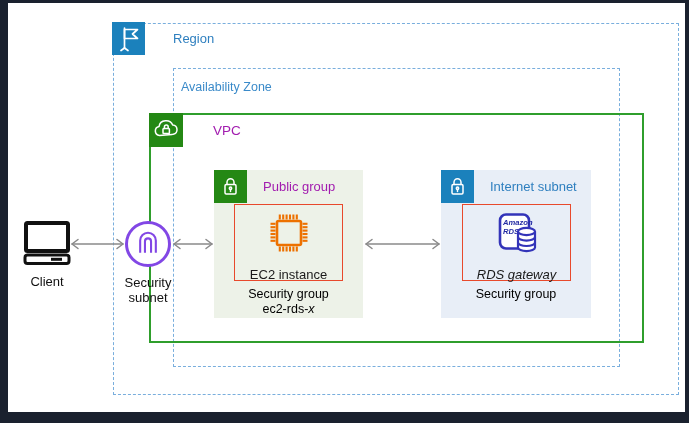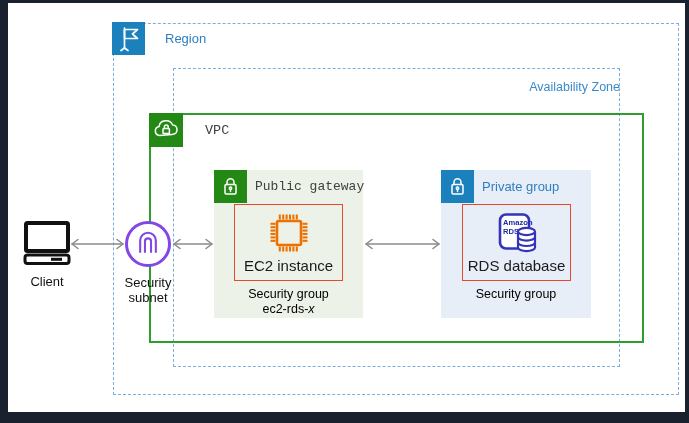--- a/index.html
+++ b/index.html
@@ -5,47 +5,47 @@
   html,body{margin:0;padding:0;}
   .screen{position:relative;width:689px;height:423px;background:#1a212e;overflow:hidden;
           font-family:"Liberation Sans","DejaVu Sans",sans-serif;}
   .canvas{position:absolute;left:8px;top:3px;width:677px;height:409px;background:#ffffff;}
   .abs{position:absolute;}
   .dashed{border:1.6px dashed #79aedd;box-sizing:border-box;}
   .vpc-box{border:2px solid #2f9e2c;box-sizing:border-box;}
   .badge{width:33px;height:33px;display:flex;align-items:center;justify-content:center;}
   .badge.green{background:#248814;}
   .badge.blue{background:#1b81bc;}
-  .lbl{font-size:13px;white-space:nowrap;}
+  .lbl{font-size:13px;white-space:nowrap;margin-left:8px;}
   .lbl.blue{color:#2e7fbf;}
-  .lbl.green{color:#404040;font-family:Liberation Mono, monospace;}
+  .lbl.green{color:#a21caf;}
   .lbl.az{color:#3a8ac9;font-size:12.5px;}
   .subnet{box-sizing:border-box;}
   .subnet.public{background:#edf2e8;}
   .subnet.private{background:#e8eef7;}
   .sg-box{border:1.5px solid #e8492c;box-sizing:border-box;display:flex;flex-direction:column;
           align-items:center;justify-content:flex-start;padding-top:5px;}
-  .node-label{font-size:15px;color:#1a1a1a;margin-top:1px;}
+  .node-label{font-size:13px;color:#1a1a1a;margin-top:11px;}
   .sg-caption{width:100%;text-align:center;color:#000000;font-size:12.5px;line-height:14.5px;}
   .igw-circle{width:46px;height:46px;border-radius:50%;background:#ffffff;border:3px solid #8247e5;
               box-sizing:border-box;display:flex;align-items:center;justify-content:center;}
   .client-wrap{display:flex;flex-direction:column;align-items:center;}
   .black-lbl{font-size:13px;color:#111111;text-align:center;line-height:15px;}
   svg{display:block;}
 </style>
 </head>
 <body>
 
 <div class="screen">
  <div class="canvas">
 
   <div class="abs dashed" style="left:105px;top:20px;width:566px;height:372px;"></div>
 
   <div class="abs dashed" style="left:165px;top:65px;width:447px;height:299px;"></div>
-  <div class="abs lbl az" style="left:165px;top:77px;width:447px;text-align:right;">Availability Zone</div>
+  <div class="abs lbl az" style="left:165px;top:77px;width:447px;text-align:left;">Availability Zone</div>
 
   <div class="abs vpc-box" style="left:141px;top:110px;width:495px;height:230px;"></div>
 
   <div class="abs badge blue" style="left:104px;top:19px;">
     <svg width="33" height="33" viewBox="0 0 33 33">
       <g stroke="#ffffff" stroke-width="1.7" fill="none" stroke-linecap="round" stroke-linejoin="round">
         <line x1="12.5" y1="6" x2="12.5" y2="26"></line>
         <line x1="9" y1="28.5" x2="12.5" y2="26"></line>
         <line x1="16" y1="28.5" x2="12.5" y2="26"></line>
         <path d="M 12.5,7.5 H 25.5 L 20.5,12 L 25.5,16.5 H 12.5 Z"></path>
@@ -69,21 +69,21 @@
   <div class="abs badge green" style="left:206px;top:167px;">
     <svg width="33" height="33" viewBox="0 0 33 33">
       <g stroke="#ffffff" stroke-width="1.5" fill="none" stroke-linecap="round" stroke-linejoin="round">
         <rect x="11" y="14.5" width="11" height="9.5" rx="1.2"></rect>
         <path d="M 13,14.5 v -2.3 a 3.5,3.5 0 0 1 7,0 v 2.3"></path>
         <circle cx="16.5" cy="18.3" r="1.2"></circle>
         <line x1="16.5" y1="19.5" x2="16.5" y2="21.5"></line>
       </g>
     </svg>
   </div>
-  <div class="abs lbl green" style="left:247px;top:176px;">Public gateway</div>
+  <div class="abs lbl green" style="left:247px;top:176px;">Public group</div>
 
   <div class="abs sg-box" style="left:226px;top:201px;width:109px;height:77px;">
     <span>
       <svg width="46" height="46" viewBox="0 0 46 46">
         <g stroke="#ed7100" fill="none">
           <rect x="11" y="11" width="24" height="24" rx="1.5" stroke-width="2.6"></rect>
           <g stroke-width="2.1">
             <line x1="13.8" y1="4.5" x2="13.8" y2="9.5"></line>
                 <line x1="17.2" y1="4.5" x2="17.2" y2="9.5"></line>
             <line x1="20.6" y1="4.5" x2="20.6" y2="9.5"></line>
@@ -123,37 +123,37 @@
   <div class="abs badge blue" style="left:433px;top:167px;">
     <svg width="33" height="33" viewBox="0 0 33 33">
       <g stroke="#ffffff" stroke-width="1.5" fill="none" stroke-linecap="round" stroke-linejoin="round">
         <rect x="11" y="14.5" width="11" height="9.5" rx="1.2"></rect>
         <path d="M 13,14.5 v -2.3 a 3.5,3.5 0 0 1 7,0 v 2.3"></path>
         <circle cx="16.5" cy="18.3" r="1.2"></circle>
         <line x1="16.5" y1="19.5" x2="16.5" y2="21.5"></line>
       </g>
     </svg>
   </div>
-  <div class="abs lbl blue" style="left:474px;top:176px;">Private group</div>
+  <div class="abs lbl blue" style="left:474px;top:176px;">Internet subnet</div>
 
-  <div class="abs sg-box" style="left:454px;top:201px;width:109px;height:77px;">
+  <div class="abs sg-box" style="left:454px;top:201px;width:109px;height:77px;font-style:italic;">
     <span>
       <svg width="48" height="46" viewBox="0 0 48 46">
         <rect x="7" y="4.5" width="29" height="34" rx="6" fill="#ffffff" stroke="#3334b9" stroke-width="2.6"></rect>
         <text x="10" y="15" font-size="7.6" font-weight="bold" fill="#232ba3" font-family="Liberation Sans, sans-serif">Amazon</text>
         <text x="10" y="23.5" font-size="7.6" font-weight="bold" fill="#232ba3" font-family="Liberation Sans, sans-serif">RDS</text>
         <g stroke="#3334b9" stroke-width="2.2" fill="#ffffff">
           <path d="M 25,21.5 v 16 a 8.5,3.6 0 0 0 17,0 v -16"></path>
           <ellipse cx="33.5" cy="21.5" rx="8.5" ry="3.6"></ellipse>
           <path d="M 25,27 a 8.5,3.6 0 0 0 17,0" fill="none"></path>
           <path d="M 25,32.4 a 8.5,3.6 0 0 0 17,0" fill="none"></path>
         </g>
       </svg>
     </span>
-    <div class="node-label">RDS database</div>
+    <div class="node-label">RDS gateway</div>
   </div>
   <div class="abs sg-caption" style="left:433px;top:284px;width:150px;">
     <div>Security group</div>
   </div>
 
   <div class="abs client-wrap" style="left:6px;top:217px;width:66px;">
     <span>
       <svg width="50" height="47" viewBox="0 0 50 47">
         <g stroke="#111111" fill="none">
           <rect x="4" y="3" width="42" height="28" rx="1.5" stroke-width="4"></rect>

